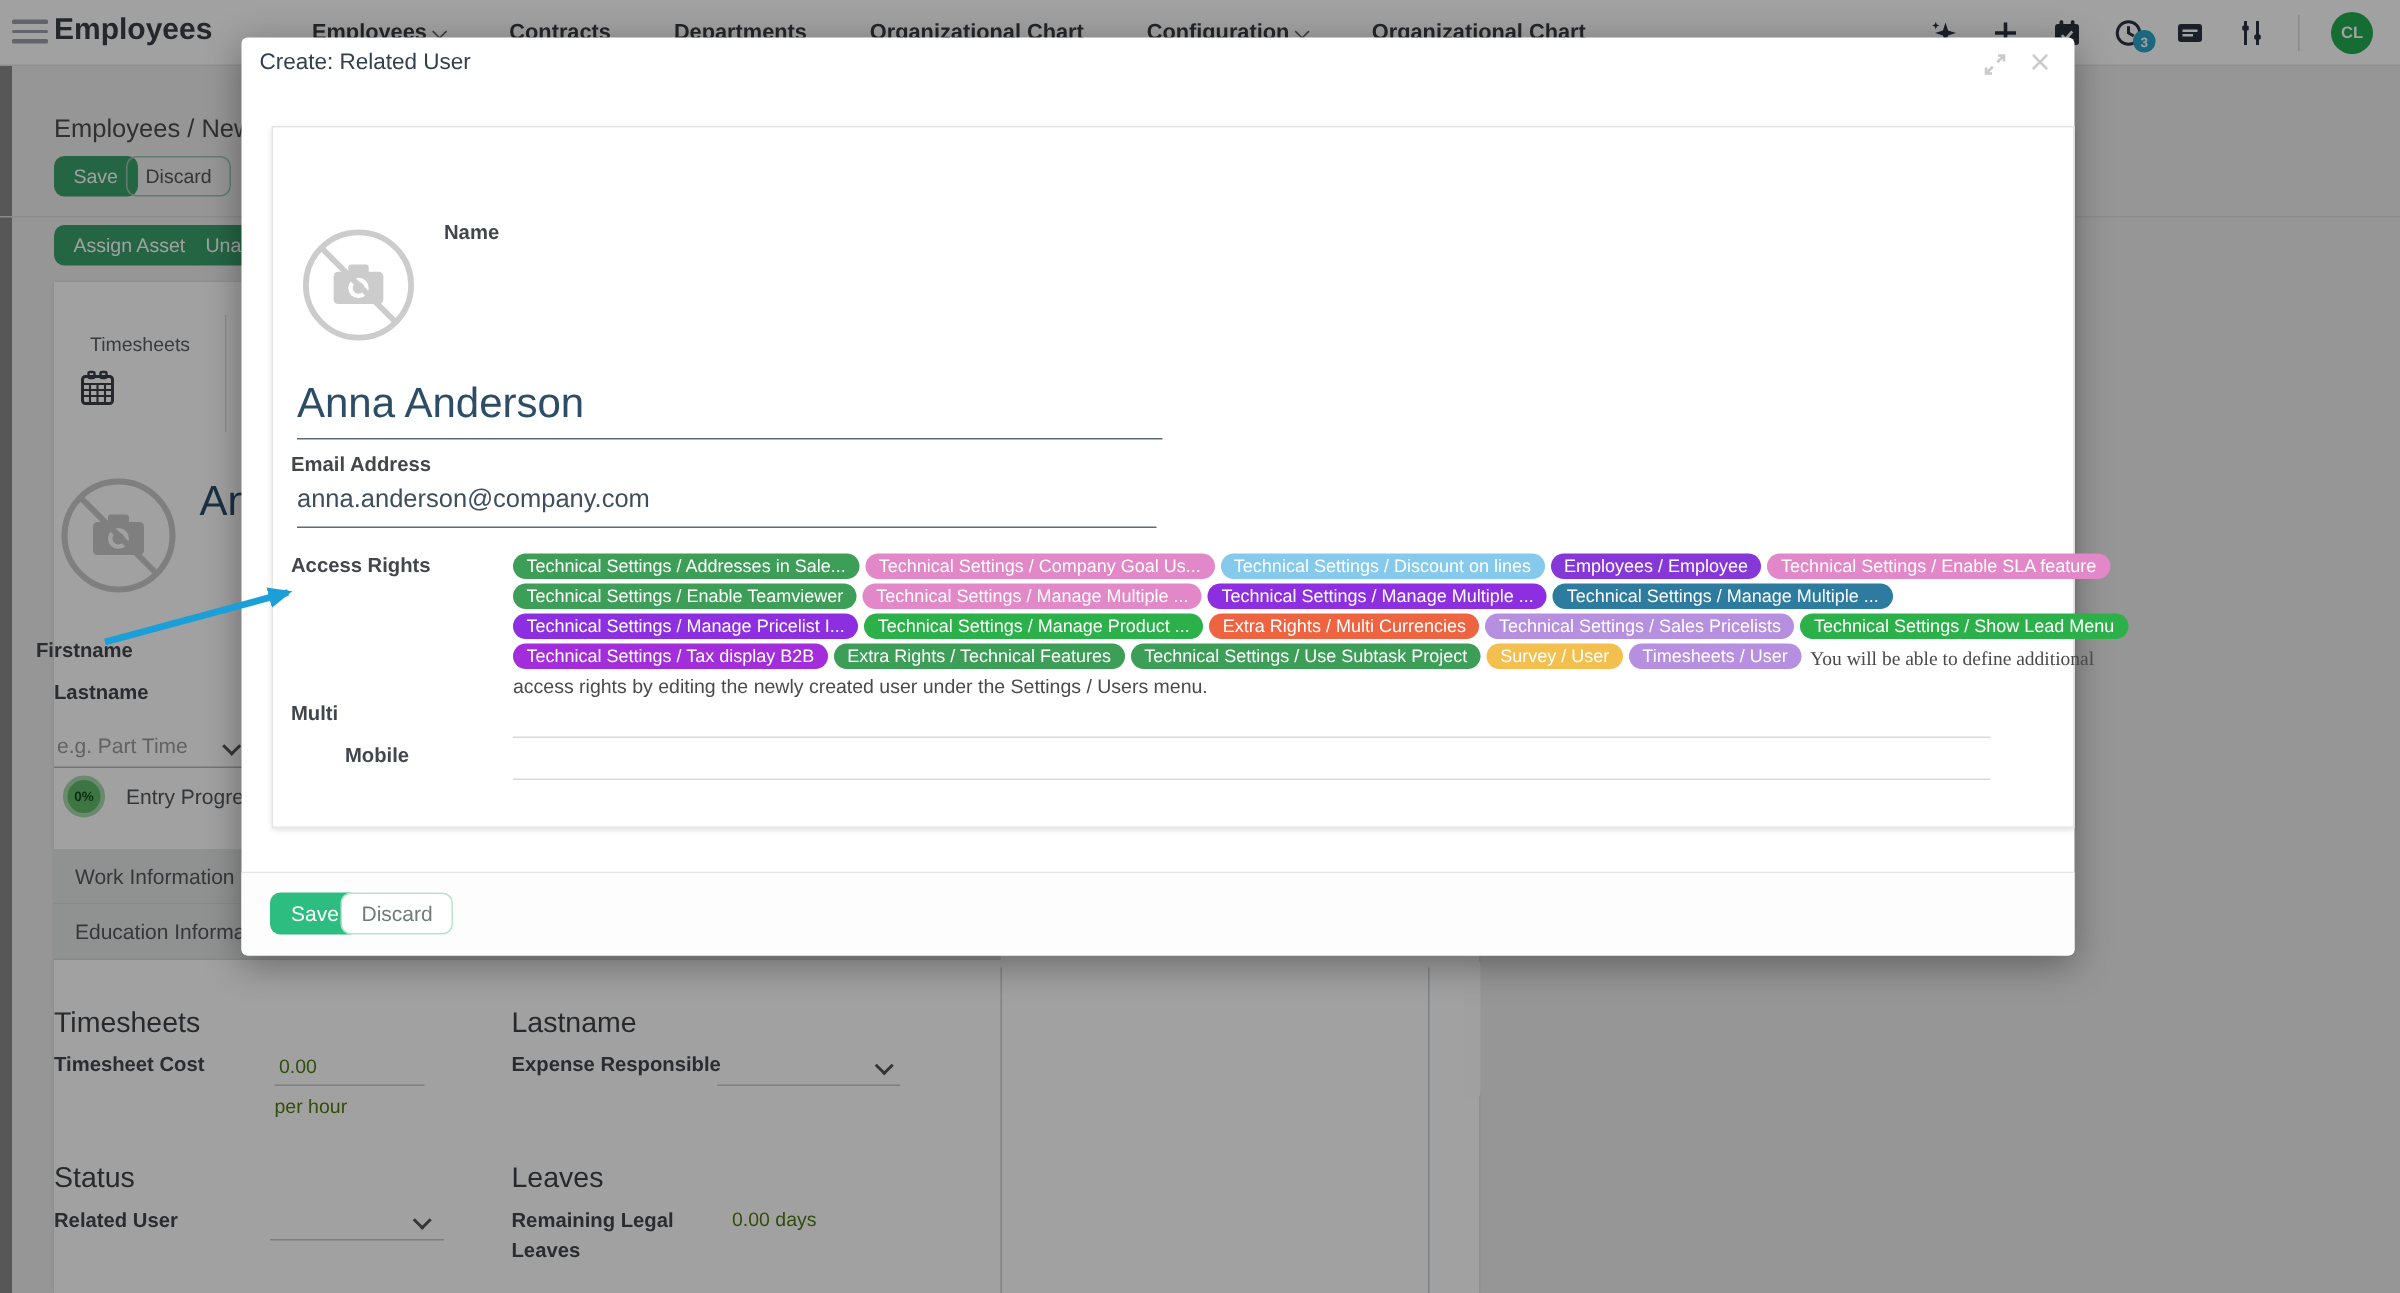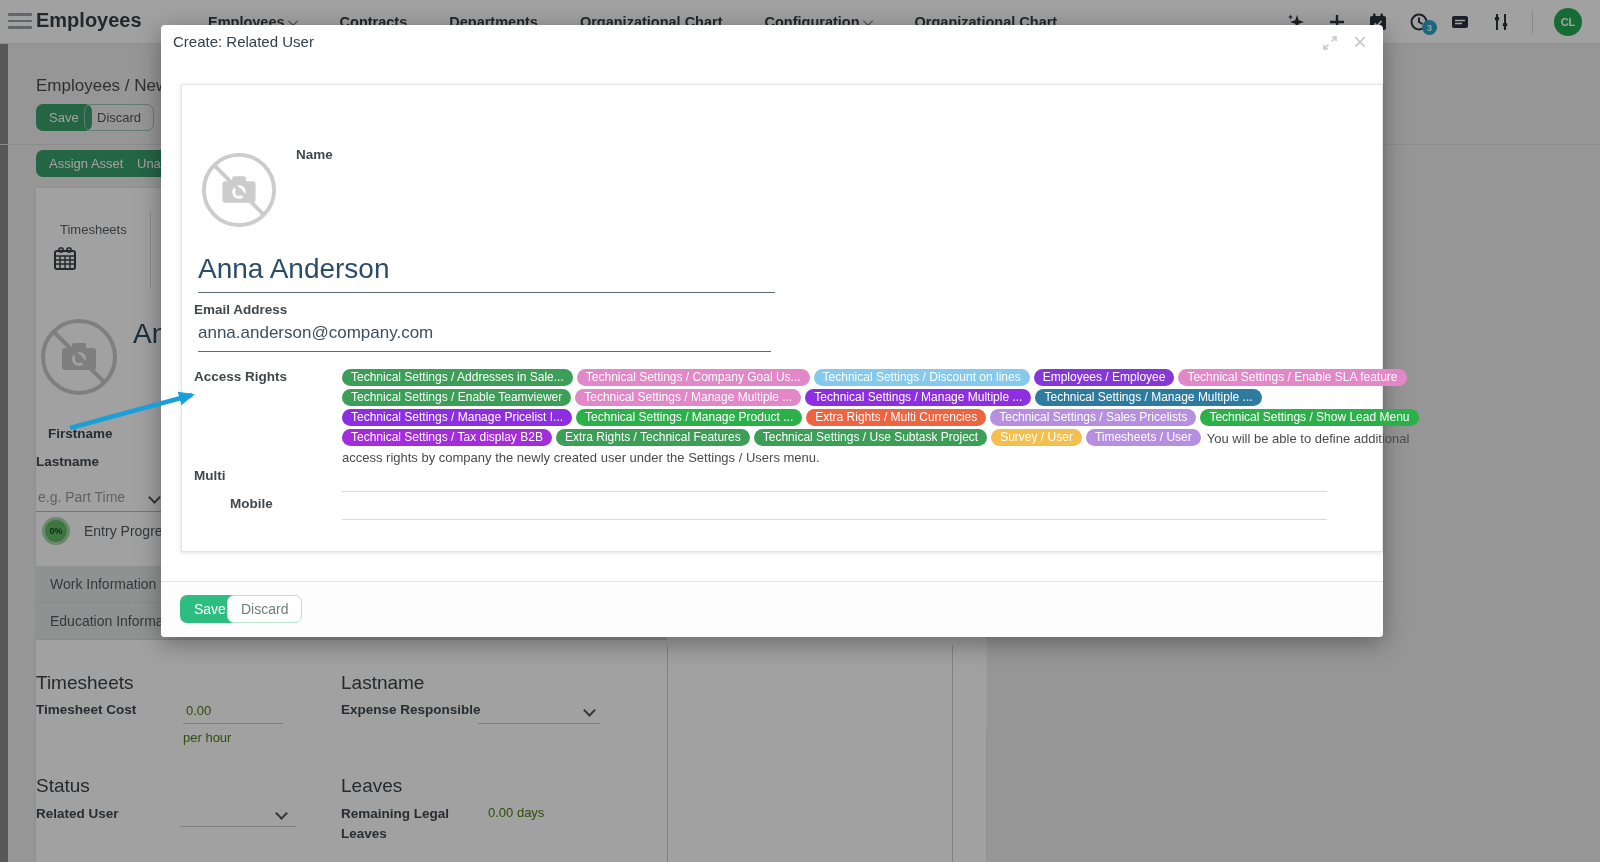--- a/index.html
+++ b/index.html
@@ -36,21 +36,21 @@
   .card { position:absolute; left:36px; top:188px; width:950px; height:674px; background:#ffffff; box-shadow:0 0 2px rgba(0,0,0,0.12); }
 
   .stat-label { position:absolute; left:60px; top:222px; font-size:13px; color:#5a5f63; }
   .stat-icon { position:absolute; left:52px; top:246px; }
   .stat-divider { position:absolute; left:150px; top:210px; height:78px; width:1px; background:#dedede; }
 
   .bg-avatar { position:absolute; left:40px; top:318px; }
   .bg-name { position:absolute; left:133px; top:318px; font-size:28px; color:#2b4c66; white-space:nowrap; }
 
   .fld-label { font-size:13.5px; font-weight:700; color:#42474c; position:absolute; }
-  .bg-firstname { left:48px; top:426px; }
+  .bg-firstname { left:24px; top:426px; }
   .bg-lastname { left:36px; top:454px; }
   .bg-parttime { position:absolute; left:38px; top:489px; font-size:14px; color:#9b9b9b; }
   .bg-parttime-line { position:absolute; left:36px; top:511px; width:136px; border-top:1px solid #b9b9b9; }
   .sel-chevron { width:9px; height:9px; border-left:2px solid #555; border-bottom:2px solid #555; transform:rotate(-45deg); position:absolute; }
   .bg-parttime-ch { left:150px; top:493px; }
   .progress-circle { position:absolute; left:42px; top:517px; width:28px; height:28px; border-radius:50%; background:#63bb6b; border:3px solid #a9d9ad; color:#154a1e; font-size:9px; font-weight:700; display:flex; align-items:center; justify-content:center; }
   .entry-progress { position:absolute; left:84px; top:523px; font-size:14px; color:#53575b; }
 
   .info-tabs { position:absolute; left:36px; top:566px; width:631px; }
   .info-tab { height:37px; line-height:37px; padding-left:14px; background:#e4e6e6; border-bottom:1px solid #d7d9d9; font-size:14px; color:#55595d; cursor:pointer; }
@@ -72,21 +72,21 @@
   .banner { position:absolute; left:12px; right:12px; top:24px; height:27px; line-height:27px; background:#dcedf6; color:#4e5a63; font-size:13px; text-align:center; }
   .m-avatar { position:absolute; left:19px; top:67px; }
   .m-name-label { position:absolute; left:114px; top:62px; }
   .m-name-input { position:absolute; left:16px; top:168px; width:577px; font-size:28px; color:#2c4d68; border-bottom:1px solid #5c6c77; padding-bottom:7px; }
   .m-email-label { position:absolute; left:12px; top:217px; }
   .m-email-input { position:absolute; left:16px; top:238px; width:573px; font-size:17px; color:#3d4f5c; border-bottom:1px solid #5c6c77; padding-bottom:8px; }
   .m-access-label { position:absolute; left:12px; top:284px; }
   .tags-wrap { position:absolute; left:160px; top:283px; width:1036px; }
   .tag-row { white-space:nowrap; height:20px; margin-bottom:0; }
   .tag { display:inline-block; font-size:12px; line-height:16px; color:#fff; padding:0 9px 1px 9px; border-radius:10px; margin:1px 4px 3px 0; vertical-align:middle; cursor:pointer; }
-  .tag-note { font-size:13px; color:#4a4a4a; vertical-align:middle; margin-left:2px; }
+  .tag-note { font-size:13px; color:#4a4a4a; vertical-align:middle; margin-left:2px;font-family:Liberation Serif, serif; }
   .note-line2 { position:absolute; left:160px; top:365px; font-size:13px; color:#4a4a4a; }
   .m-phone-label { position:absolute; left:12px; top:383px; }
   .m-mobile-label { position:absolute; left:12px; top:411px;padding-left:36px; }
   .field-line { position:absolute; left:160px; width:985px; border-top:1px solid #d9d9d9; }
   .phone-line { top:406px; }
   .mobile-line { top:434px; }
 
   .modal-footer { position:absolute; left:0; right:0; bottom:0; height:56px; border-top:1px solid #e4e4e4; background:#fdfdfd; border-radius:0 0 4px 4px; }
   .m-save { position:absolute; left:19px; top:13px; background:#2dbd80; color:#fff; font-size:14px; padding:6px 14px; border-radius:7px; }
   .m-discard { position:absolute; left:66px; top:13px; background:#fff; border:1px solid #b9e3cf; color:#6f7d78; font-size:14px; padding:5px 13px; border-radius:7px; }
@@ -269,21 +269,21 @@
     <div class="m-name-input">Anna Anderson</div>
     <div class="fld-label m-email-label">Email Address</div>
     <div class="m-email-input">anna.anderson@company.com</div>
     <div class="fld-label m-access-label">Access Rights</div>
     <div class="tags-wrap">
         <div class="tag-row"><span class="tag" style="background: rgb(61, 158, 88);">Technical Settings / Addresses in Sale...</span><span class="tag" style="background: rgb(226, 135, 199);">Technical Settings / Company Goal Us...</span><span class="tag" style="background: rgb(133, 201, 236);">Technical Settings / Discount on lines</span><span class="tag" style="background: rgb(134, 55, 216);">Employees / Employee</span><span class="tag" style="background: rgb(226, 135, 199);">Technical Settings / Enable SLA feature</span></div>
         <div class="tag-row"><span class="tag" style="background: rgb(61, 158, 88);">Technical Settings / Enable Teamviewer</span><span class="tag" style="background: rgb(226, 135, 199);">Technical Settings / Manage Multiple ...</span><span class="tag" style="background: rgb(141, 47, 224);">Technical Settings / Manage Multiple ...</span><span class="tag" style="background: rgb(45, 123, 158);">Technical Settings / Manage Multiple ...</span></div>
         <div class="tag-row"><span class="tag" style="background: rgb(141, 47, 224);">Technical Settings / Manage Pricelist I...</span><span class="tag" style="background: rgb(44, 176, 74);">Technical Settings / Manage Product ...</span><span class="tag" style="background: rgb(239, 100, 64);">Extra Rights / Multi Currencies</span><span class="tag" style="background: rgb(183, 143, 224);">Technical Settings / Sales Pricelists</span><span class="tag" style="background: rgb(44, 176, 74);">Technical Settings / Show Lead Menu</span></div>
         <div class="tag-row"><span class="tag" style="background: rgb(163, 45, 219);">Technical Settings / Tax display B2B</span><span class="tag" style="background: rgb(61, 158, 88);">Extra Rights / Technical Features</span><span class="tag" style="background: rgb(61, 158, 88);">Technical Settings / Use Subtask Project</span><span class="tag" style="background: rgb(243, 191, 78);">Survey / User</span><span class="tag" style="background: rgb(183, 143, 224);">Timesheets / User</span><span class="tag-note">You will be able to define additional</span></div>
       </div>
-    <div class="note-line2">access rights by company the newly created user under the Settings / Users menu.</div>
+    <div class="note-line2">access rights by editing the newly created user under the Settings / Users menu.</div>
     <div class="fld-label m-phone-label">Multi</div>
     <div class="field-line phone-line"></div>
     <div class="fld-label m-mobile-label">Mobile</div>
     <div class="field-line mobile-line"></div>
   </div>
 
   <div class="modal-footer">
     <div class="btn m-save">Save</div>
     <div class="btn m-discard">Discard</div>
   </div>

